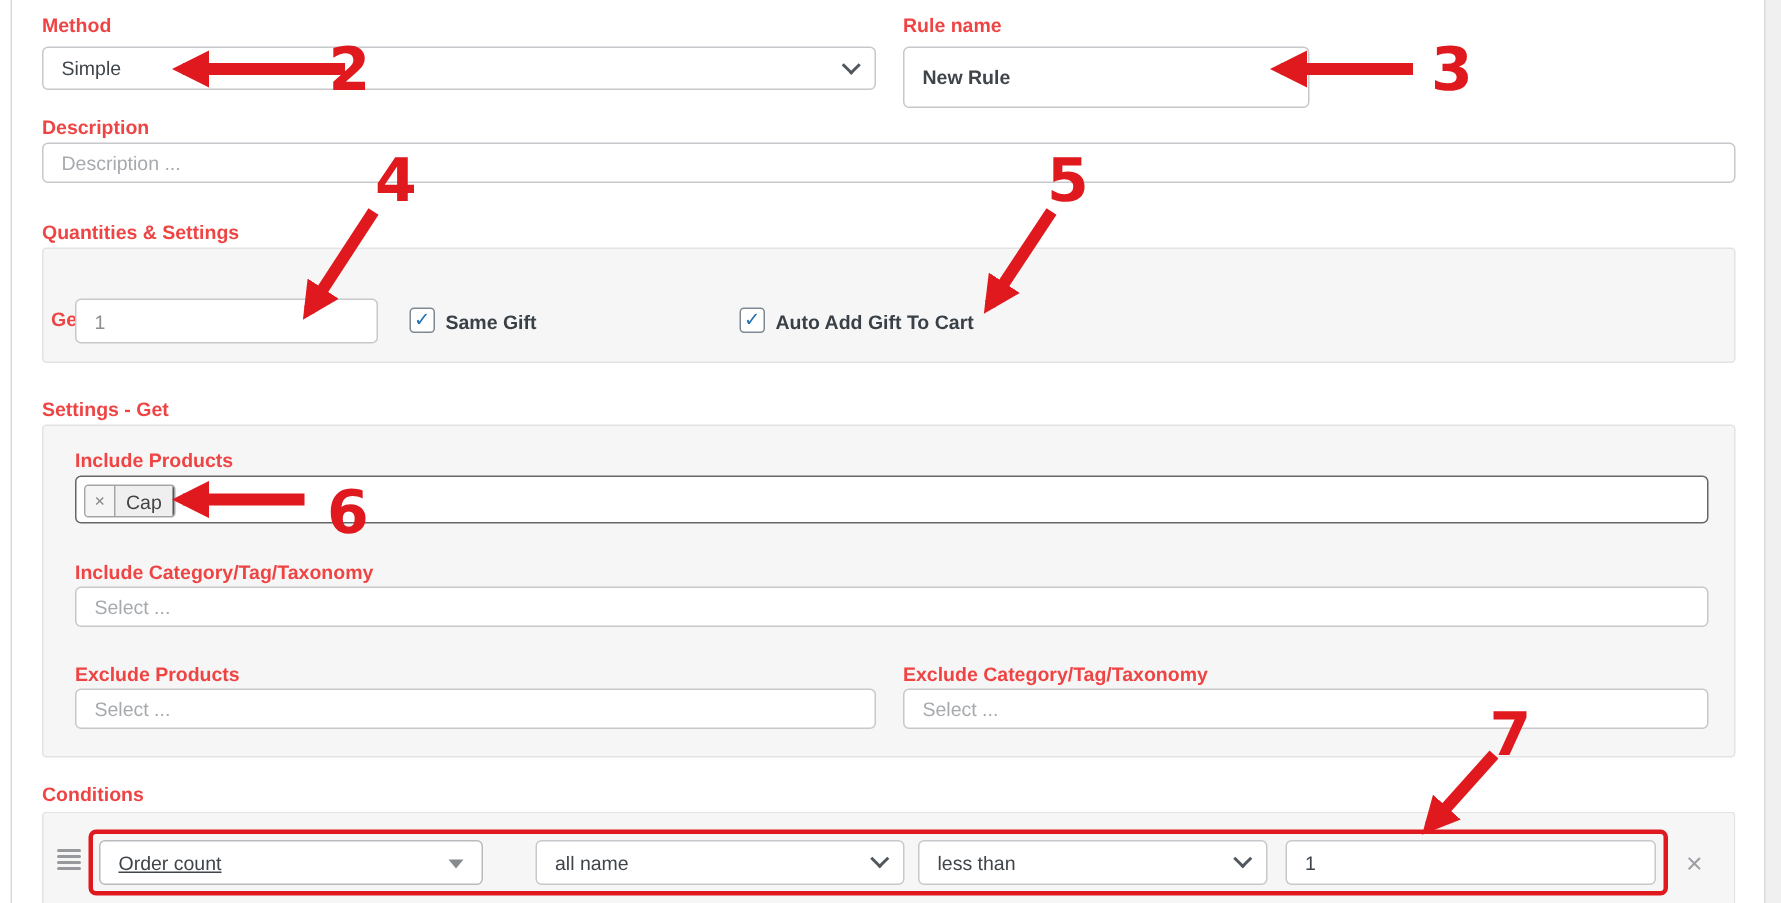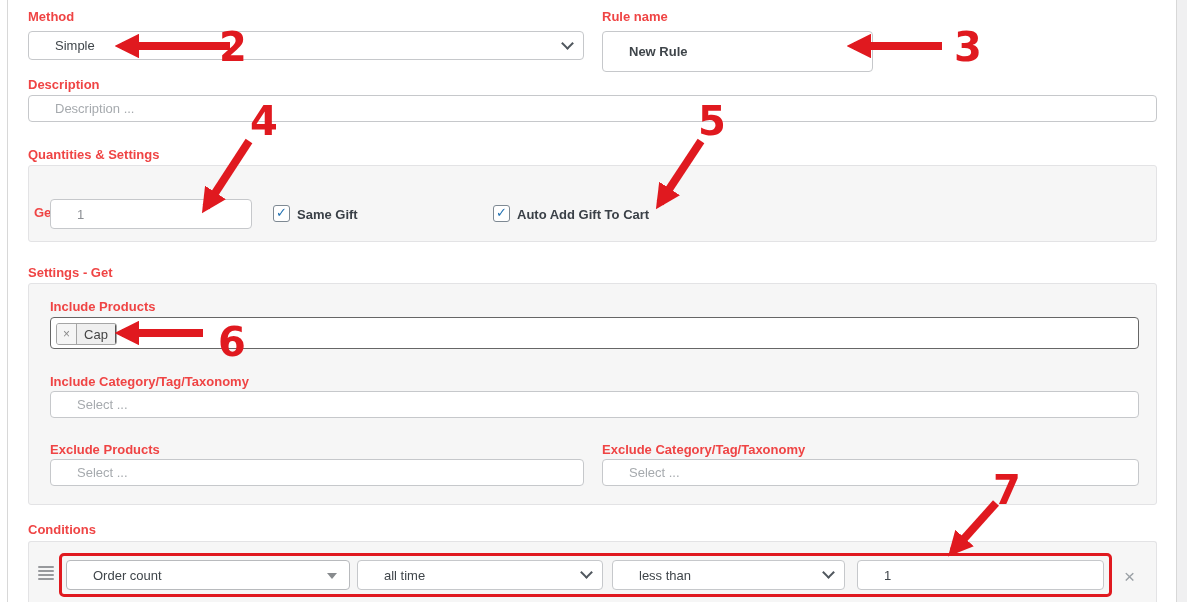--- a/index.html
+++ b/index.html
@@ -15,21 +15,21 @@
   .right-gutter{position:absolute;top:0;bottom:0;left:1177px;right:0;background:#f0f0f1;}
 
   .lbl{
     position:absolute;font-size:13px;font-weight:700;color:#ef4444;line-height:14px;
     white-space:nowrap;
   }
   .inp{
     position:absolute;box-sizing:border-box;background:#fff;
     border:1px solid #c6c8cb;border-radius:4px;
     font-size:13px;color:#3f454a;display:flex;align-items:center;
-    padding:0 26px;white-space:nowrap;
+    padding:0 12px;white-space:nowrap;
   }
   .ph{color:#a6aaae;}
   .val-dim{color:#8c8f94;}
   .section-box{
     position:absolute;box-sizing:border-box;background:#f6f6f6;
     border:1px solid #e3e3e5;border-radius:3px;
   }
   
   .chev{position:absolute;right:12px;top:50%;width:8px;height:8px;margin-top:-7px;}
   .chev::before{
@@ -148,26 +148,26 @@
 <div class="lbl" style="left:28px;top:523px;">Conditions</div>
 <div class="section-box" style="left:28px;top:541px;width:1129px;height:61px;border-bottom:none;border-radius:3px 3px 0 0;"></div>
 
 <div class="drag-handle" style="left:38px;top:566px;">
   <i></i>
     <i></i>
     <i></i>
     <i></i>
 </div>
 
-<div class="inp" style="left:66px;top:560px;width:284px;height:30px;border-color:#b8babd;">
+<div class="inp" style="left:66px;top:560px;width:256px;height:30px;border-color:#b8babd;text-decoration:underline;">
   <span>Order count</span>
   <span class="tri"></span>
 </div>
 <div class="inp" style="left:357px;top:560px;width:246px;height:30px;">
-  <span>all time</span>
+  <span>all name</span>
   <span class="chev"></span>
 </div>
 <div class="inp" style="left:612px;top:560px;width:233px;height:30px;">
   <span>less than</span>
   <span class="chev"></span>
 </div>
 <div class="inp" style="left:857px;top:560px;width:247px;height:30px;">
   <span>1</span>
 </div>
 

